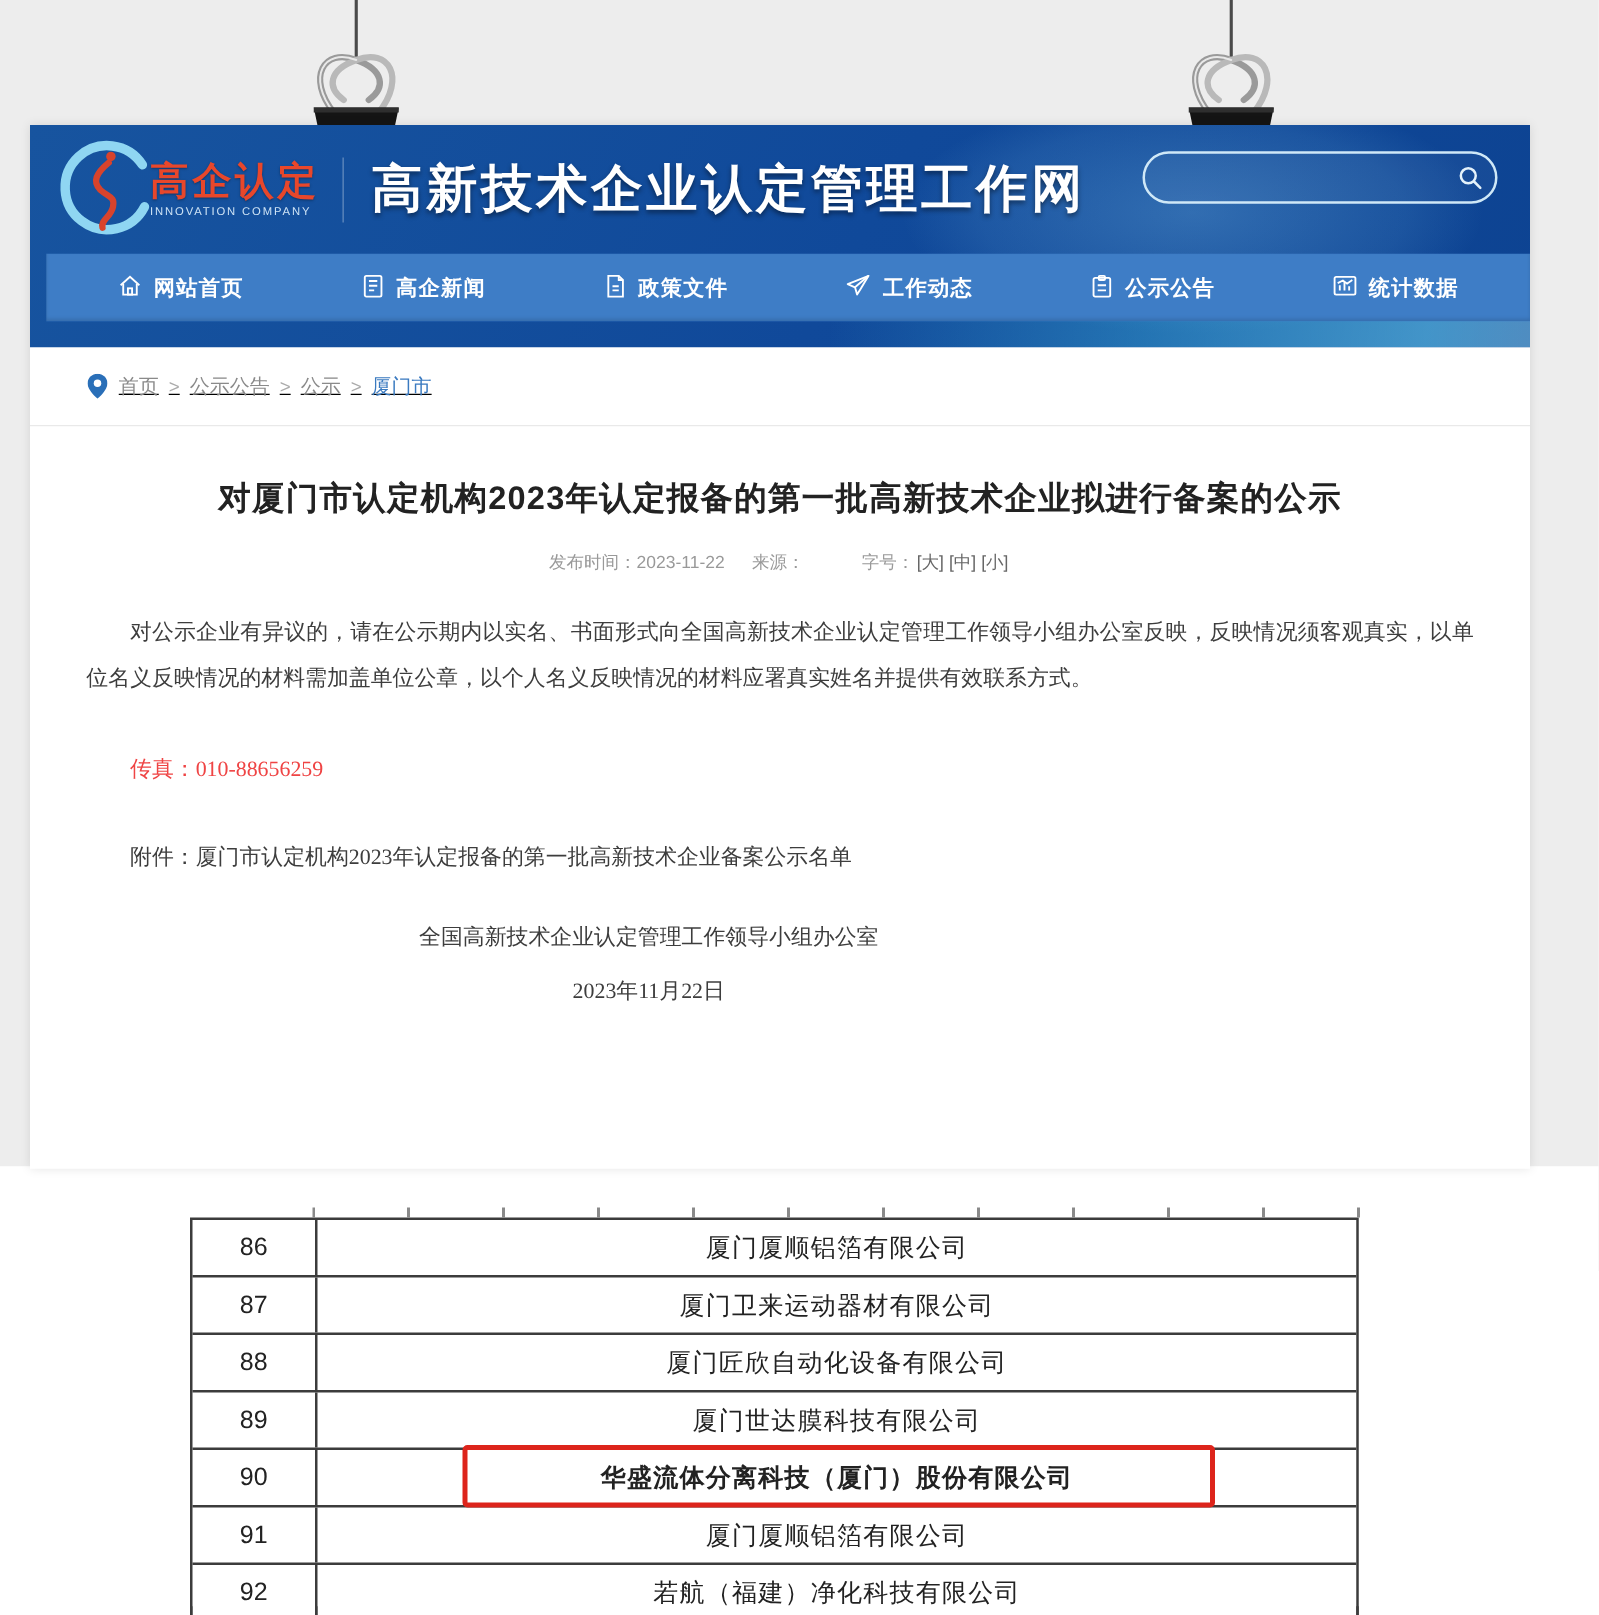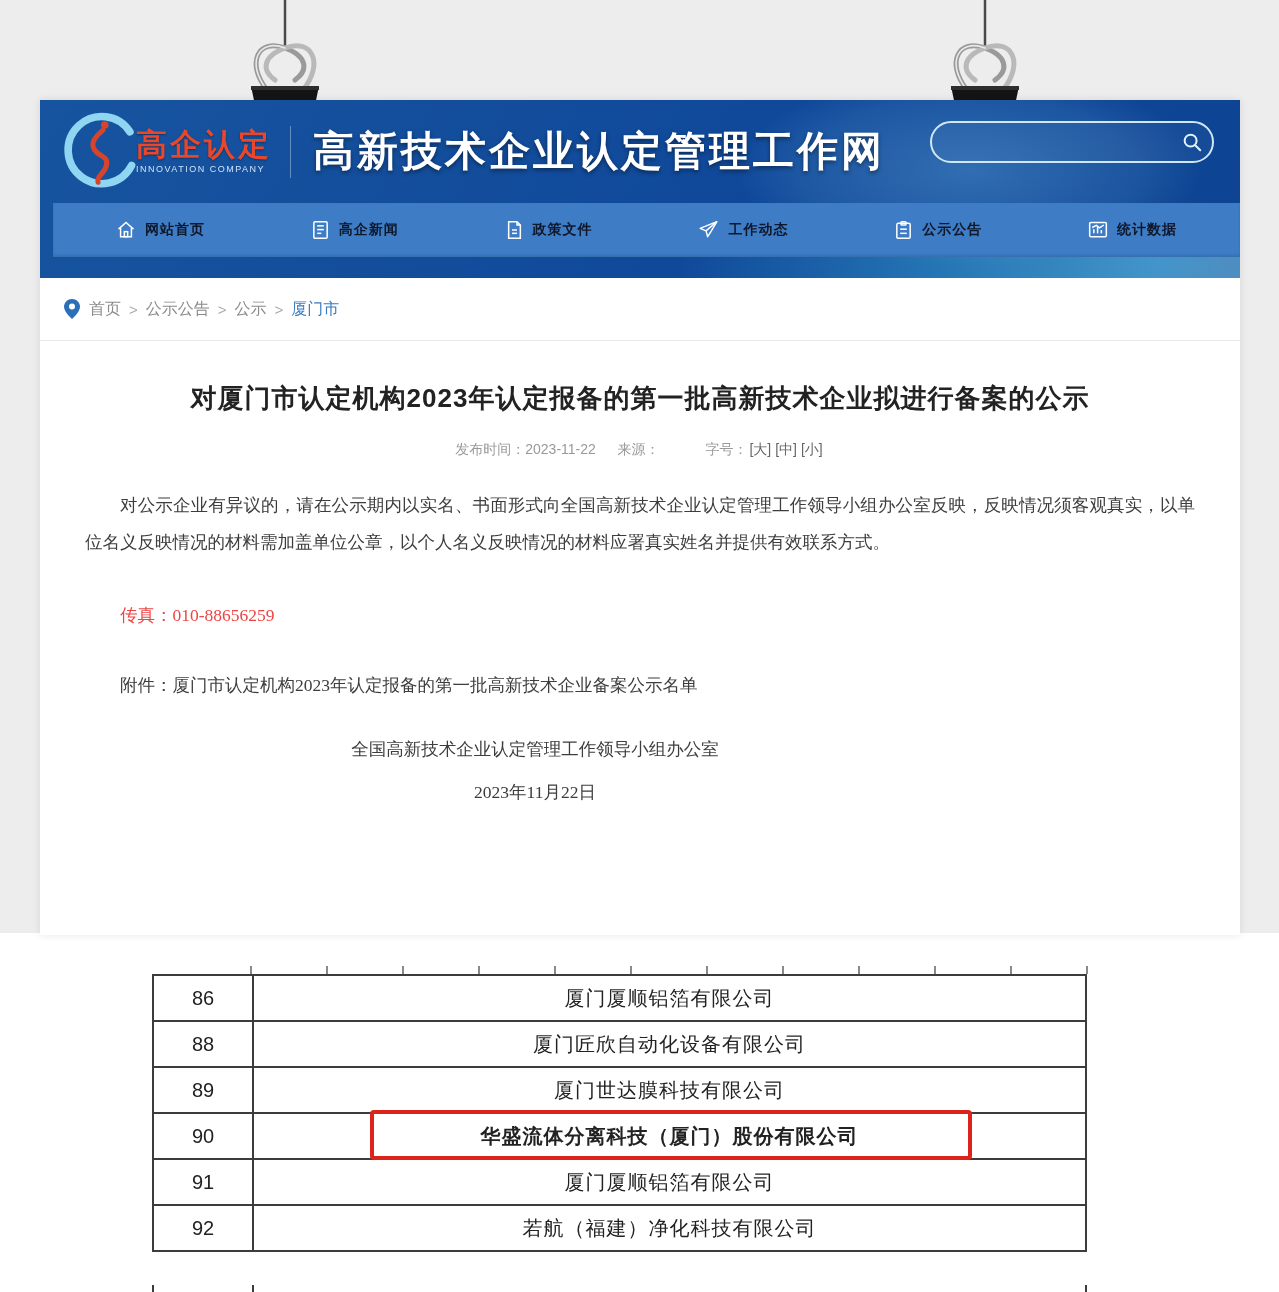--- a/index.html
+++ b/index.html
@@ -4,21 +4,21 @@
 <style>
   html,body{margin:0;padding:0;}
   body{font-family:"Liberation Sans","DejaVu Sans",sans-serif;}
   #stage{position:relative;width:1279px;height:1292px;background:#ededed;overflow:hidden;}
 
   
   .clip{position:absolute;top:0;width:96px;height:112px;}
   .clip svg{display:block;}
 
   
-  .paper{position:absolute;left:40px;top:100px;width:1200px;height:835px;background:#ffffff;box-shadow:0 0 8px rgba(0,0,0,.10);}
+  .paper{position:absolute;left:24px;top:100px;width:1200px;height:835px;background:#ffffff;box-shadow:0 0 8px rgba(0,0,0,.10);}
   .white-bottom{position:absolute;left:0;top:933px;width:1279px;height:359px;background:#ffffff;}
 
   
   .site-header{position:relative;width:100%;height:178px;background:linear-gradient(120deg,#17549f 0%,#10499a 55%,#0d4392 100%);overflow:hidden;}
   .site-header .globe-glow{position:absolute;right:-40px;top:-60px;width:620px;height:260px;border-radius:50%;
       background:radial-gradient(closest-side,rgba(130,200,240,.30),rgba(130,200,240,.12) 55%,transparent 75%);pointer-events:none;}
   .site-header .teal-streak{position:absolute;right:0;bottom:0;width:560px;height:24px;
       background:linear-gradient(100deg,transparent 0%,rgba(62,172,215,.45) 45%,rgba(110,215,245,.55) 85%,rgba(160,230,250,.45) 100%);pointer-events:none;}
   .header-top{position:relative;height:103px;display:flex;align-items:center;}
   .logo-wrap{display:flex;align-items:center;margin-left:14px;}
@@ -30,25 +30,25 @@
   .site-title{font-size:41px;font-weight:bold;color:#ffffff;letter-spacing:3px;text-shadow:0 2px 4px rgba(0,0,0,.45);}
   .search-box{position:absolute;right:26px;top:21px;width:280px;height:38px;border:2px solid #cfe8f7;border-radius:21px;
       display:flex;align-items:center;background:rgba(255,255,255,.04);}
   .search-input{flex:1;height:100%;border:none;background:transparent;outline:none;padding:0 8px 0 18px;color:#fff;font-size:15px;}
   .search-btn{width:40px;height:100%;border:none;background:transparent;cursor:pointer;display:flex;align-items:center;justify-content:center;padding:0;}
 
   
   .navbar{position:absolute;left:13px;top:103px;width:1187px;height:54px;background:#3e7dc6;
       display:flex;align-items:center;justify-content:space-around;padding:0 10px;box-sizing:border-box;
       box-shadow:inset 0 -2px 3px rgba(0,0,0,.12);}
-  .nav-item{display:flex;align-items:center;gap:9px;color:#0f172a;font-size:14px;font-weight:bold;cursor:pointer;letter-spacing:1px;}
+  .nav-item{display:flex;align-items:flex-start;gap:9px;color:#ffffff;font-size:17px;font-weight:bold;cursor:pointer;letter-spacing:1px;}
   .nav-item .nav-ic{display:flex;align-items:center;}
 
   
-  .breadcrumb{position:relative;height:62px;display:flex;align-items:center;padding-left:24px;border-bottom:1px solid #e9e9e9;background:#fff;}
+  .breadcrumb{position:relative;height:62px;display:flex;align-items:center;padding-left:46px;border-bottom:1px solid #e9e9e9;background:#fff;text-decoration:underline;}
   .crumb{font-size:16px;color:#8a8a8a;cursor:pointer;}
   .crumb.current{color:#3a7ac0;}
   .crumb-sep{font-size:15px;color:#aaa;margin:0 8px;}
   .pin-ic{margin-right:9px;display:flex;align-items:center;}
 
   
   .article{position:relative;padding:0 45px;font-family:"Liberation Serif","DejaVu Serif",serif;}
   .article-title{margin-top:40px;text-align:center;font-family:"Liberation Sans","DejaVu Sans",sans-serif;
       font-size:26px;font-weight:bold;color:#222;letter-spacing:1px;}
   .article-meta{margin-top:25px;text-align:center;font-family:"Liberation Sans","DejaVu Sans",sans-serif;font-size:14px;color:#999;}
@@ -112,20 +112,27 @@
     <div class="att-table-wrap">
 
         <div class="att-row">
           <div class="cell-no">86</div>
           <div class="cell-name">
             <span>厦门厦顺铝箔有限公司</span>
 
           </div>
         </div>
 
+        <div class="att-row">
+          <div class="cell-no">87</div>
+          <div class="cell-name">
+            <span>厦门卫来运动器材有限公司</span>
+
+          </div>
+        </div>
 
         <div class="att-row">
           <div class="cell-no">88</div>
           <div class="cell-name">
             <span>厦门匠欣自动化设备有限公司</span>
 
           </div>
         </div>
 
         <div class="att-row">

